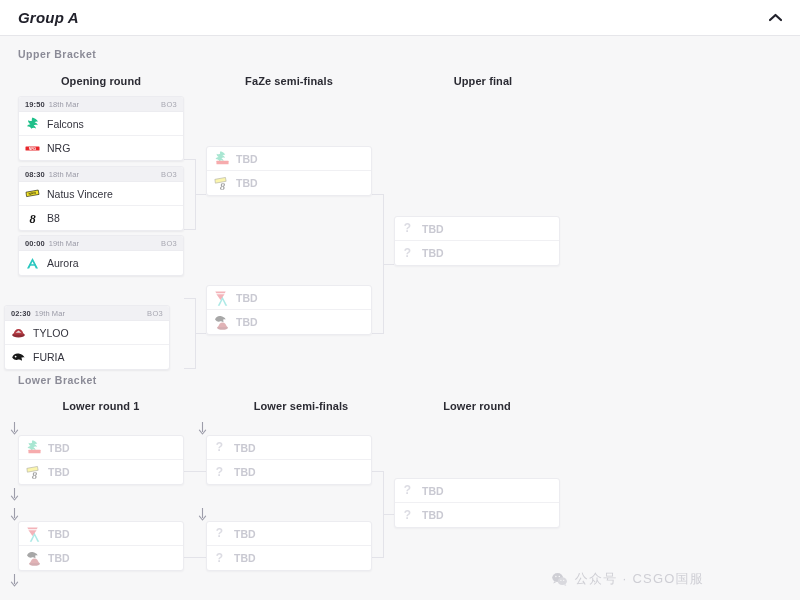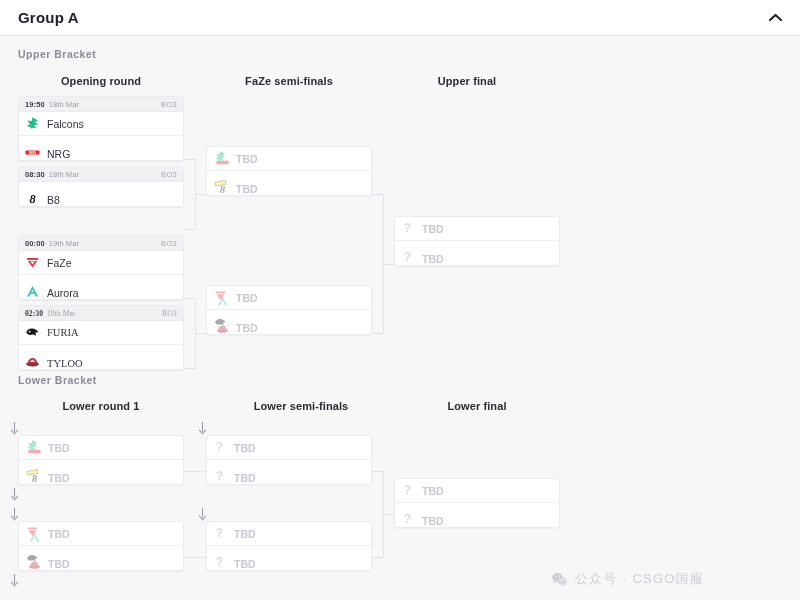--- a/index.html
+++ b/index.html
@@ -14,20 +14,21 @@
 
   
   .group-header {
     height: 36px;
     background: #ffffff;
     border-bottom: 1px solid #e6e6ea;
     display: flex;
     align-items: center;
     padding: 0 18px;
     position: relative;
+    font-style: italic;
   }
   .group-title {
     font-size: 15px;
     font-weight: bold;
     letter-spacing: .2px;
     color: #21212b;
   }
   .collapse-chevron {
     position: absolute;
     right: 18px;
@@ -90,21 +91,21 @@
 
   .team-row {
     height: 24px;
     display: flex;
     align-items: center;
     padding: 0 6px;
     font-size: 10.5px;
     color: #33333d;
     border-bottom: 1px solid #f0f0f3;
   }
-  .team-row:last-child { border-bottom: none; align-items: flex-end; }
+  .team-row:last-child { border-bottom: none; }
   .team-logo {
     width: 15px; height: 15px;
     margin-right: 7px;
     flex: 0 0 15px;
     position: relative;
   }
   .team-logo svg { display: block; }
   .team-name { white-space: nowrap; overflow: hidden; text-overflow: ellipsis; }
 
   
@@ -177,21 +178,21 @@
       </svg>
   </div>
 </div>
 
 <div class="bracket-canvas">
 
   <div class="bracket-label" style="left:18px; top:12px;">Upper Bracket</div>
 
   <div class="round-title" style="left:18px; top:39px; width:166px;">Opening round</div>
   <div class="round-title" style="left:206px; top:39px; width:166px;">FaZe semi-finals</div>
-  <div class="round-title" style="left:384px; top:39px; width:166px;">Upper final</div>
+  <div class="round-title" style="left:400px; top:39px; width:166px;">Upper final</div>
 
   <div class="conn h" style="left:184px; top:123px; width:11px;"></div>
   <div class="conn h" style="left:184px; top:193px; width:11px;"></div>
   <div class="conn v" style="left:195px; top:123px; height:71px;"></div>
   <div class="conn h" style="left:195px; top:158px; width:11px;"></div>
 
   <div class="conn h" style="left:184px; top:262px; width:11px;"></div>
   <div class="conn h" style="left:184px; top:332px; width:11px;"></div>
   <div class="conn v" style="left:195px; top:262px; height:71px;"></div>
   <div class="conn h" style="left:195px; top:297px; width:11px;"></div>
@@ -228,79 +229,78 @@
 
   <div class="match" style="left:18px; top:130px;">
     <div class="match-head">
       <span class="m-time">08:30</span>
       <span class="m-date">18th Mar</span>
       <span class="m-bo">BO3</span>
     </div>
     <div class="team-row">
       <span class="team-logo">
         <svg width="15" height="15" viewBox="0 0 15 15">
+            <path d="M1 6.2 L13.2 4 L14 8.4 L1.6 10.6 Z" fill="#f5e62a" stroke="#2a2a12" stroke-width="0.7"></path>
+            <text x="7.4" y="8.4" font-size="3.2" fill="#23230f" text-anchor="middle" font-family="Liberation Sans, sans-serif" font-weight="bold" transform="rotate(-9 7.4 8.4)">NAVI</text>
+          </svg>
+      </span>
+      <span class="team-name">Natus Vincere</span>
+    </div>
+    <div class="team-row">
+      <span class="team-logo">
+        <svg width="15" height="15" viewBox="0 0 15 15">
             <text x="7.5" y="12" font-size="12.5" fill="#111111" text-anchor="middle" font-family="Liberation Serif, serif" font-weight="bold" font-style="italic">8</text>
           </svg>
       </span>
       <span class="team-name">B8</span>
     </div>
   </div>
 
   <div class="match" style="left:18px; top:199px;">
     <div class="match-head">
       <span class="m-time">00:00</span>
       <span class="m-date">19th Mar</span>
       <span class="m-bo">BO3</span>
     </div>
     <div class="team-row">
       <span class="team-logo">
         <svg width="15" height="15" viewBox="0 0 15 15">
-            <path d="M1.5 3 H13.5 L12.4 5 H2.6 Z" fill="#e03a4a"></path>
-            <path d="M2.8 6 H12.2 L7.5 12.6 Z" fill="#e03a4a"></path>
-            <path d="M5.4 6.6 H9.6 L7.5 9.6 Z" fill="#ffffff"></path>
-          </svg>
-      </span>
-      <span class="team-name">FaZe</span>
-    </div>
-    <div class="team-row">
-      <span class="team-logo">
-        <svg width="15" height="15" viewBox="0 0 15 15">
             <path d="M7.5 2 L13 12.5 H10.8 L7.5 5.6 L4.2 12.5 H2 Z" fill="#2bc8c0"></path>
             <rect x="4.6" y="8.2" width="5.8" height="1.5" fill="#2bc8c0"></rect>
           </svg>
       </span>
       <span class="team-name">Aurora</span>
     </div>
   </div>
 
-  <div class="match" style="left:18px; top:269px;font-family:Liberation Serif, serif;">
+  <div class="match" style="left:4px; top:269px;">
     <div class="match-head">
       <span class="m-time">02:30</span>
       <span class="m-date">19th Mar</span>
       <span class="m-bo">BO3</span>
     </div>
     <div class="team-row">
       <span class="team-logo">
         <svg width="15" height="15" viewBox="0 0 15 15">
-            <path d="M1.2 7.6 C2 4.8 4.6 3.2 7.6 3.6 C10.2 4 12.4 5.4 13.6 7.4 C12.2 7 11 7.2 10.2 7.8 C11 8.6 11.2 9.8 10.6 10.8 C9.4 9.6 7.8 9.2 6.4 9.8 C5 10.4 3.2 10 1.2 7.6 Z" fill="#1a1a1a"></path>
-            <circle cx="4.6" cy="6.6" r="0.9" fill="#ffffff"></circle>
-          </svg>
-      </span>
-      <span class="team-name">FURIA</span>
-    </div>
-    <div class="team-row">
-      <span class="team-logo">
-        <svg width="15" height="15" viewBox="0 0 15 15">
             <ellipse cx="7.5" cy="10" rx="6.3" ry="2.4" fill="#8e2b34"></ellipse>
             <path d="M2.6 9.4 C3 6 5 4 7.5 4 C10 4 12 6 12.4 9.4 Z" fill="#b33a42"></path>
             <path d="M4.6 7.8 L7.5 5.6 L10.4 7.8 Z" fill="#e8dfe0"></path>
           </svg>
       </span>
       <span class="team-name">TYLOO</span>
     </div>
+    <div class="team-row">
+      <span class="team-logo">
+        <svg width="15" height="15" viewBox="0 0 15 15">
+            <path d="M1.2 7.6 C2 4.8 4.6 3.2 7.6 3.6 C10.2 4 12.4 5.4 13.6 7.4 C12.2 7 11 7.2 10.2 7.8 C11 8.6 11.2 9.8 10.6 10.8 C9.4 9.6 7.8 9.2 6.4 9.8 C5 10.4 3.2 10 1.2 7.6 Z" fill="#1a1a1a"></path>
+            <circle cx="4.6" cy="6.6" r="0.9" fill="#ffffff"></circle>
+          </svg>
+      </span>
+      <span class="team-name">FURIA</span>
+    </div>
   </div>
 
   <div class="match tbd" style="left:206px; top:110px;">
     <div class="team-row">
       <span class="stack">
         <span class="s1">
             <svg width="13" height="13" viewBox="0 0 15 15">
               <path d="M7.5 1.5 C9.8 2.4 12 3.4 13 5.6 C11.6 5.2 10.4 5.4 9.6 6.2 C11 6.6 12.4 7.6 12.8 9.2 C11 8.4 9.6 8.6 8.6 9.4 C9.8 10 10.8 11 11 12.6 C9.2 11.4 7.6 11.6 6.4 12.8 C5.2 11 3.4 10.2 1.8 10.4 C2.8 9 4 8.2 5.4 8.2 C4 7.2 3 5.8 3 4.2 C4.6 5.2 6 5.2 7 4.4 C6.6 3.4 6.8 2.4 7.5 1.5 Z" fill="#1fc08a"></path>
             </svg>
           </span>
@@ -372,21 +372,21 @@
     <div class="team-row">
       <span class="qmark">?</span>
       <span class="tbd-name">TBD</span>
     </div>
   </div>
 
   <div class="bracket-label" style="left:18px; top:338px;">Lower Bracket</div>
 
   <div class="round-title" style="left:18px; top:364px; width:166px;">Lower round 1</div>
   <div class="round-title" style="left:218px; top:364px; width:166px;">Lower semi-finals</div>
-  <div class="round-title" style="left:394px; top:364px; width:166px;">Lower final</div>
+  <div class="round-title" style="left:394px; top:364px; width:166px;">Lower round</div>
 
   <div class="drop-arrow" style="left:10px; top:386px;">
     <svg width="9" height="13" viewBox="0 0 9 13">
         <path d="M4.5 0 V10" stroke="#9d9daa" stroke-width="1.1"></path>
         <path d="M1.4 8.2 L4.5 12 L7.6 8.2" fill="none" stroke="#9d9daa" stroke-width="1.1" stroke-linecap="round" stroke-linejoin="round"></path>
       </svg>
   </div>
   <div class="drop-arrow" style="left:10px; top:452px;">
     <svg width="9" height="13" viewBox="0 0 9 13">
         <path d="M4.5 0 V10" stroke="#9d9daa" stroke-width="1.1"></path>

